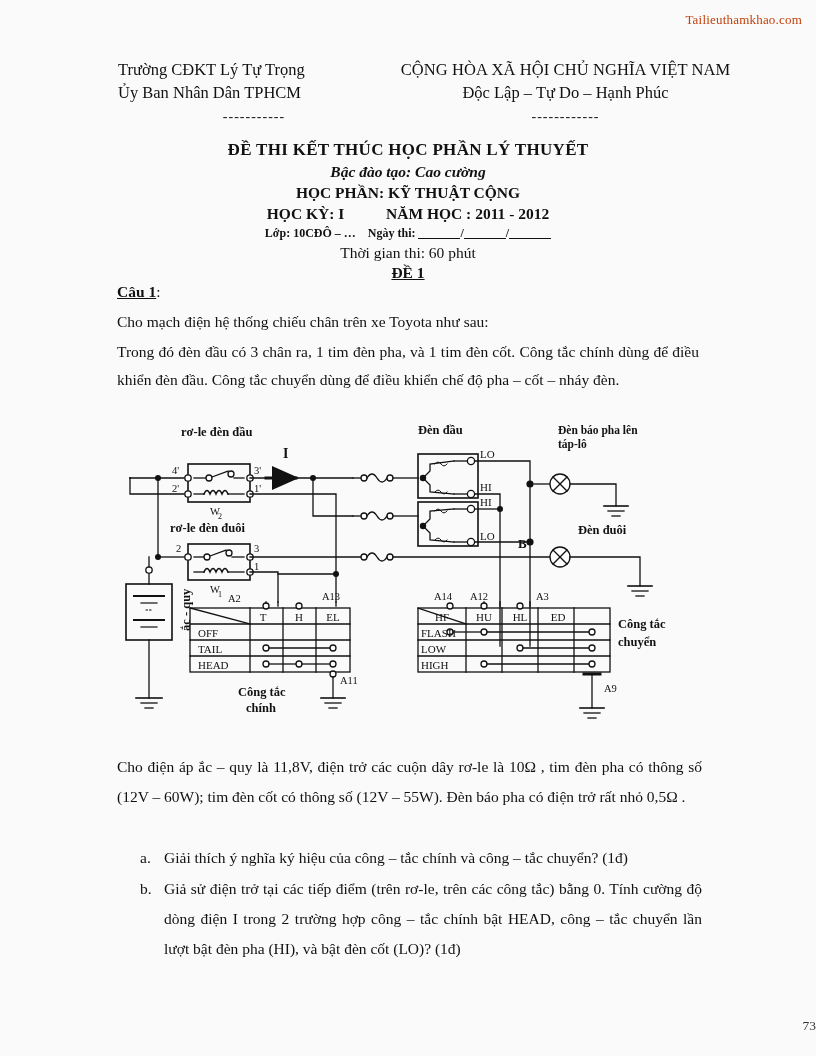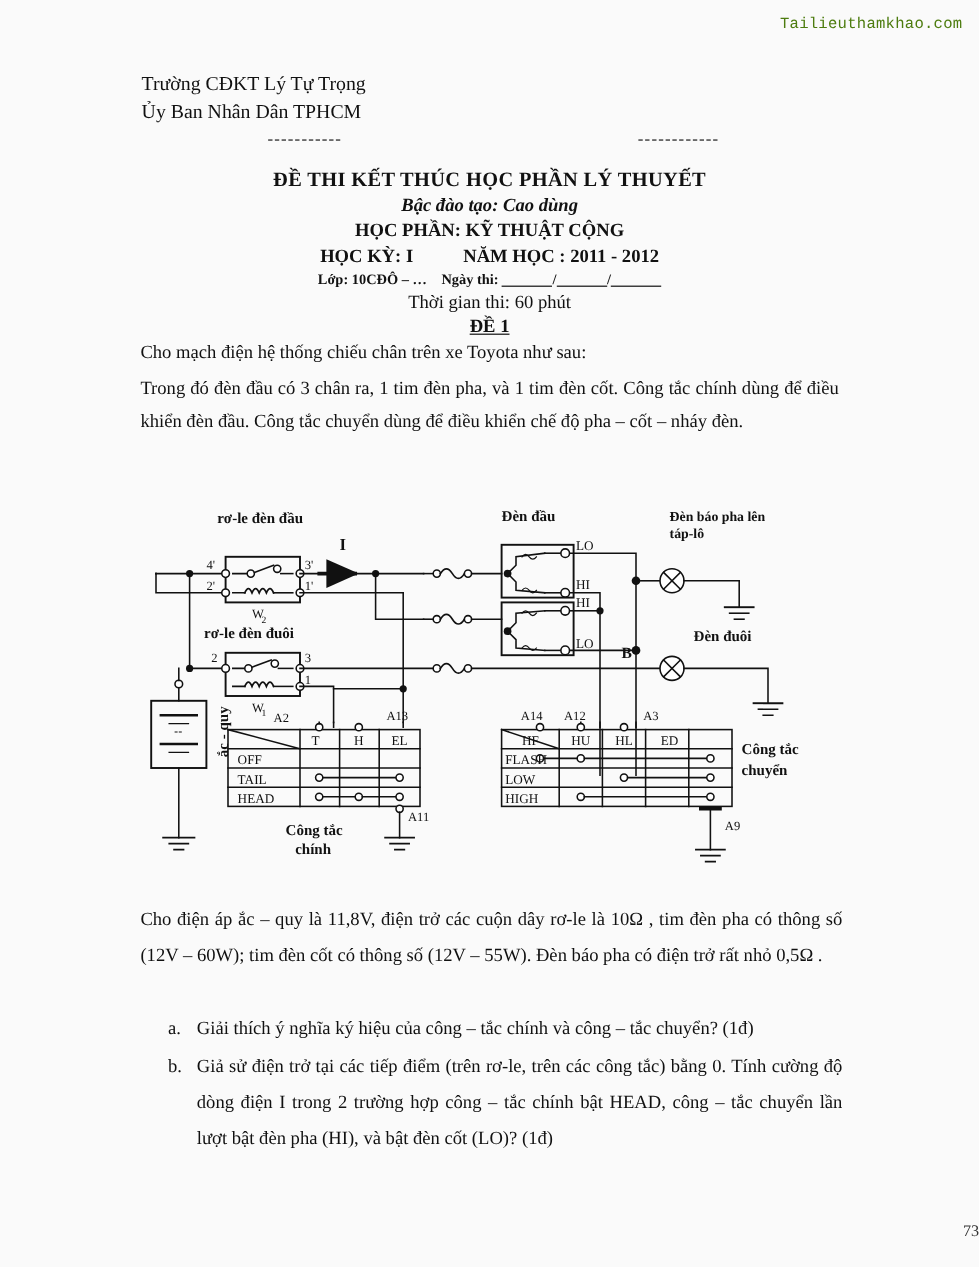--- a/index.html
+++ b/index.html
@@ -9,22 +9,22 @@
     background: #fafafa;
     font-family: "Liberation Serif", serif;
     color: #111;
     position: relative;
     overflow: hidden;
   }
   .page { position:absolute; inset:0; }
 
   .watermark {
     position:absolute; top:12px; right:14px;
-    font-family: Liberation Mono, monospace;
-    font-size: 13px; color:#4d7c0f; letter-spacing:.2px;
+    font-family: Liberation Serif, serif;
+    font-size: 13px; color:#c2410c; letter-spacing:.2px;
   }
 
   
   .hdr { position:absolute; top:58px; left:0; width:100%; }
   .hdr-row { display:flex; }
   .hdr-left { width:272px; margin-left:118px; text-align:left; font-size:16.5px; line-height:23px; }
   .hdr-right { flex:1; text-align:center; font-size:16.5px; line-height:23px; padding-right:75px; }
   .hdr-right .l1 { letter-spacing:.1px; }
   .dash { text-align:center; font-size:14px; letter-spacing:1px; margin-top:5px; color:#222; }
   .dash-left { width:272px; margin-left:118px; text-align:center; }
@@ -65,47 +65,54 @@
 <div class="page">
 
   <div class="watermark">Tailieuthamkhao.com</div>
 
   <div class="hdr">
     <div class="hdr-row">
       <div class="hdr-left">
         <div>Trường CĐKT Lý Tự Trọng</div>
         <div>Ủy Ban Nhân Dân TPHCM</div>
       </div>
+      <div class="hdr-right">
+        <div class="l1">CỘNG HÒA XÃ HỘI CHỦ NGHĨA VIỆT NAM</div>
+        <div>Độc Lập – Tự Do – Hạnh Phúc</div>
+      </div>
     </div>
     <div class="hdr-row">
       <div class="dash dash-left">-----------</div>
       <div class="dash dash-right">------------</div>
     </div>
   </div>
 
   <div class="titleblock">
     <div class="t1">ĐỀ THI KẾT THÚC HỌC PHẦN LÝ THUYẾT</div>
-    <div class="t2">Bậc đào tạo: Cao dùng</div>
+    <div class="t2">Bậc đào tạo: Cao cường</div>
     <div class="t3">HỌC PHẦN: KỸ THUẬT CỘNG</div>
     <div class="t4">
       <span>HỌC KỲ: I</span>
       <span style="display:inline-block;width:34px"></span>
       <span>NĂM HỌC :  2011 - 2012</span>
     </div>
     <div class="t5">
       <span>Lớp:  10CĐÔ – …</span>
       <span style="display:inline-block;width:6px"></span>
       <span>Ngày thi:</span>
       <span class="blank-line"></span>/<span class="blank-line"></span>/<span class="blank-line"></span>
     </div>
     <div class="t6">Thời gian thi: 60 phút</div>
     <div class="t7">ĐỀ 1</div>
   </div>
 
   <div class="body">
+    <div>
+      <span class="q-label">Câu 1</span><span>:</span>
+    </div>
     <div class="para">Cho mạch điện hệ thống chiếu chân trên xe Toyota như sau:</div>
     <div class="para">Trong đó đèn đầu có 3 chân ra, 1 tim đèn pha, và 1 tim đèn cốt. Công tắc chính dùng để điều khiển đèn đầu. Công tắc chuyển dùng để điều khiển chế độ pha – cốt – nháy đèn.</div>
   </div>
 
   <div class="figwrap">
     <svg class="fig" width="580" height="320" viewBox="0 0 580 320" xmlns="http://www.w3.org/2000/svg">
       <defs>
         <marker id="arr" markerWidth="9" markerHeight="9" refX="8" refY="4" orient="auto">
           <path d="M0,0 L9,4 L0,8 z" fill="#111"></path>
         </marker>

